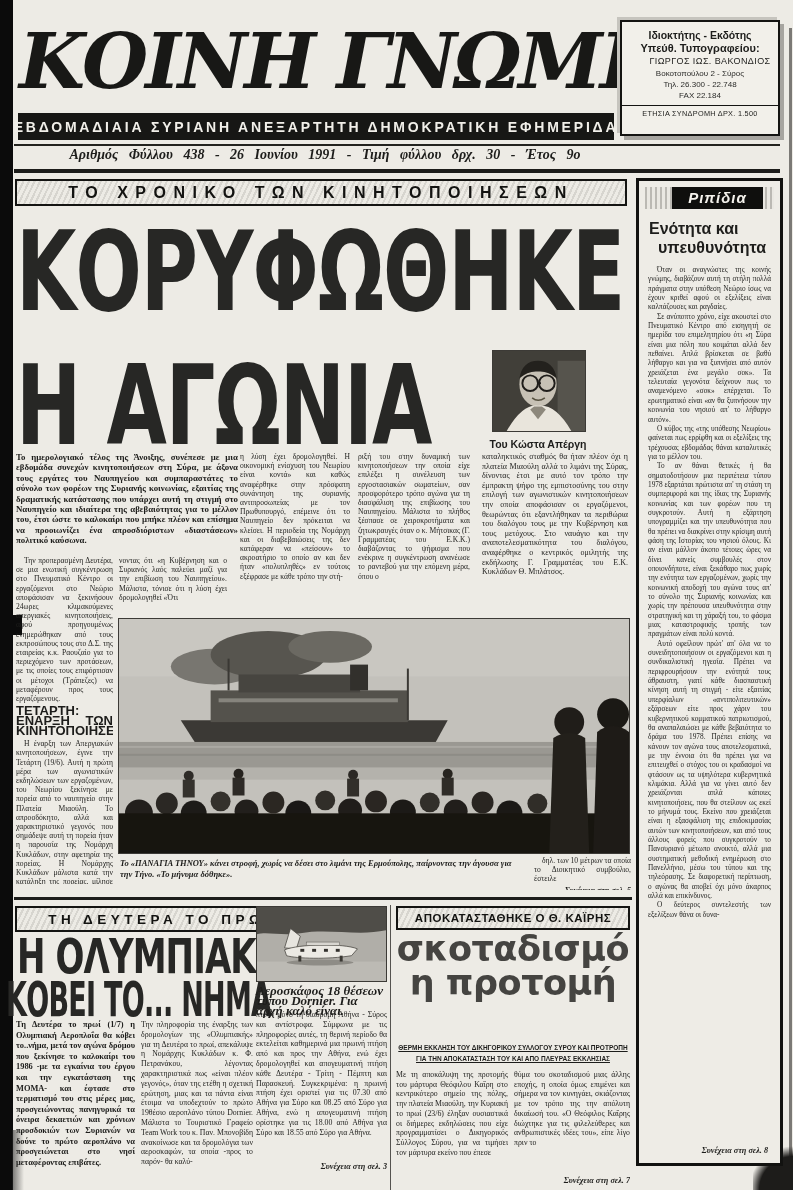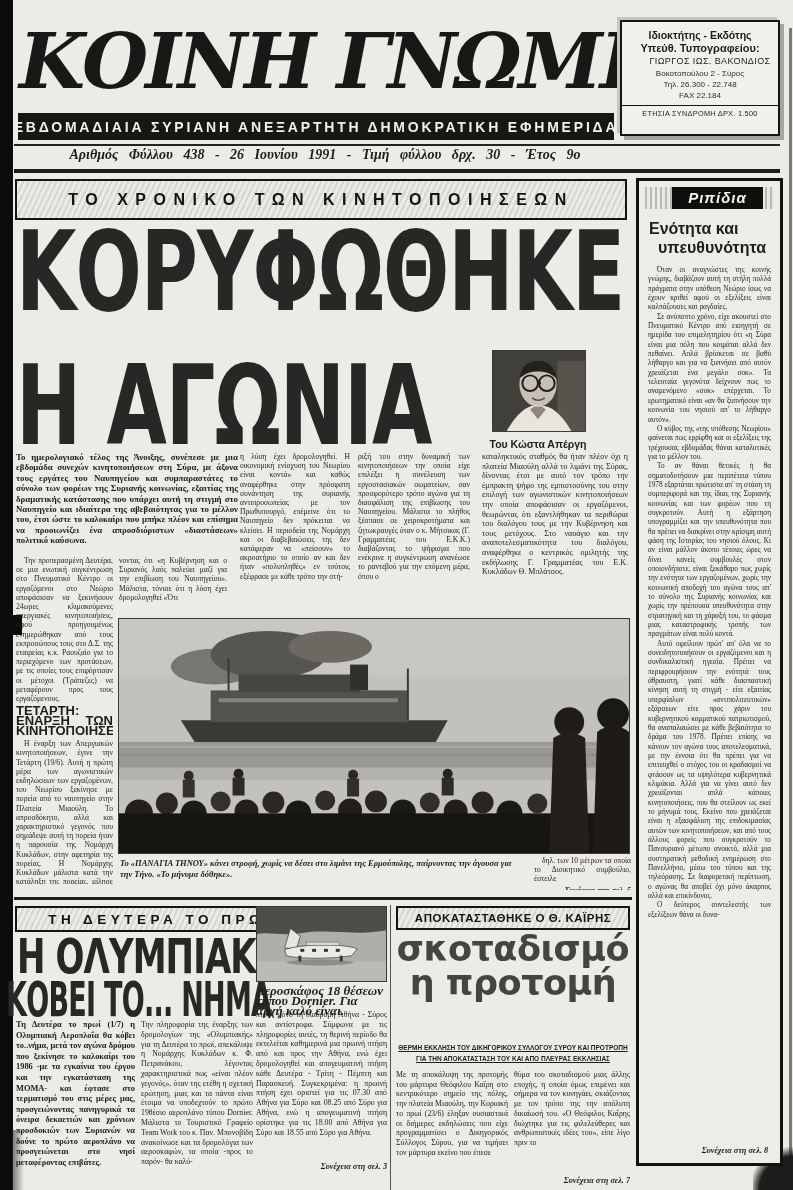--- a/index.html
+++ b/index.html
@@ -47,21 +47,21 @@
   }
   .rule-b { position:absolute; left:14px; top:169px; width:766px; height:3.5px; background:#1c1c1a; }
 
   
   .kicker {
     position:absolute; box-sizing:border-box; border:2.5px solid #141412;
     background:repeating-linear-gradient(115deg,#d7d5cf 0 2px,#edebe5 2px 5px);
     display:flex; align-items:center; justify-content:center;
     font-family:"Liberation Sans", sans-serif; font-weight:bold; color:#131311; white-space:nowrap;
   }
-  .kicker-main    { left:15px; top:179px; width:612px; height:41px; font-size:16px; letter-spacing:7.5px; }
+  .kicker-main    { left:15px; top:179px; width:612px; height:27px; font-size:16px; letter-spacing:7.5px; }
   .kicker-olympic { left:15px; top:906px; width:291px; height:26px; font-size:13.5px; letter-spacing:4.5px; }
   .kicker-kairis  { left:396px; top:906px; width:234px; height:24px; font-size:11.5px; letter-spacing:.5px; }
 
   
   .hl { position:absolute; font-family:"DejaVu Sans", sans-serif; font-weight:bold; color:#272725;
         white-space:nowrap; transform-origin:top left; letter-spacing:-1px; }
   .hl-main1 { left:16px; top:216px; font-size:78px; line-height:78px; transform:scale(1,1.42); }
   .hl-main2 { left:16px; top:350px; font-size:78px; line-height:78px; transform:scale(1,1.42); }
   .hl-oly1  { left:17px; top:933px; font-size:37px; line-height:37px; transform:scale(0.92,1.3); }
   .hl-oly2  { left:6px;  top:976px; font-size:37px; line-height:37px; transform:scale(0.73,1.3); }

